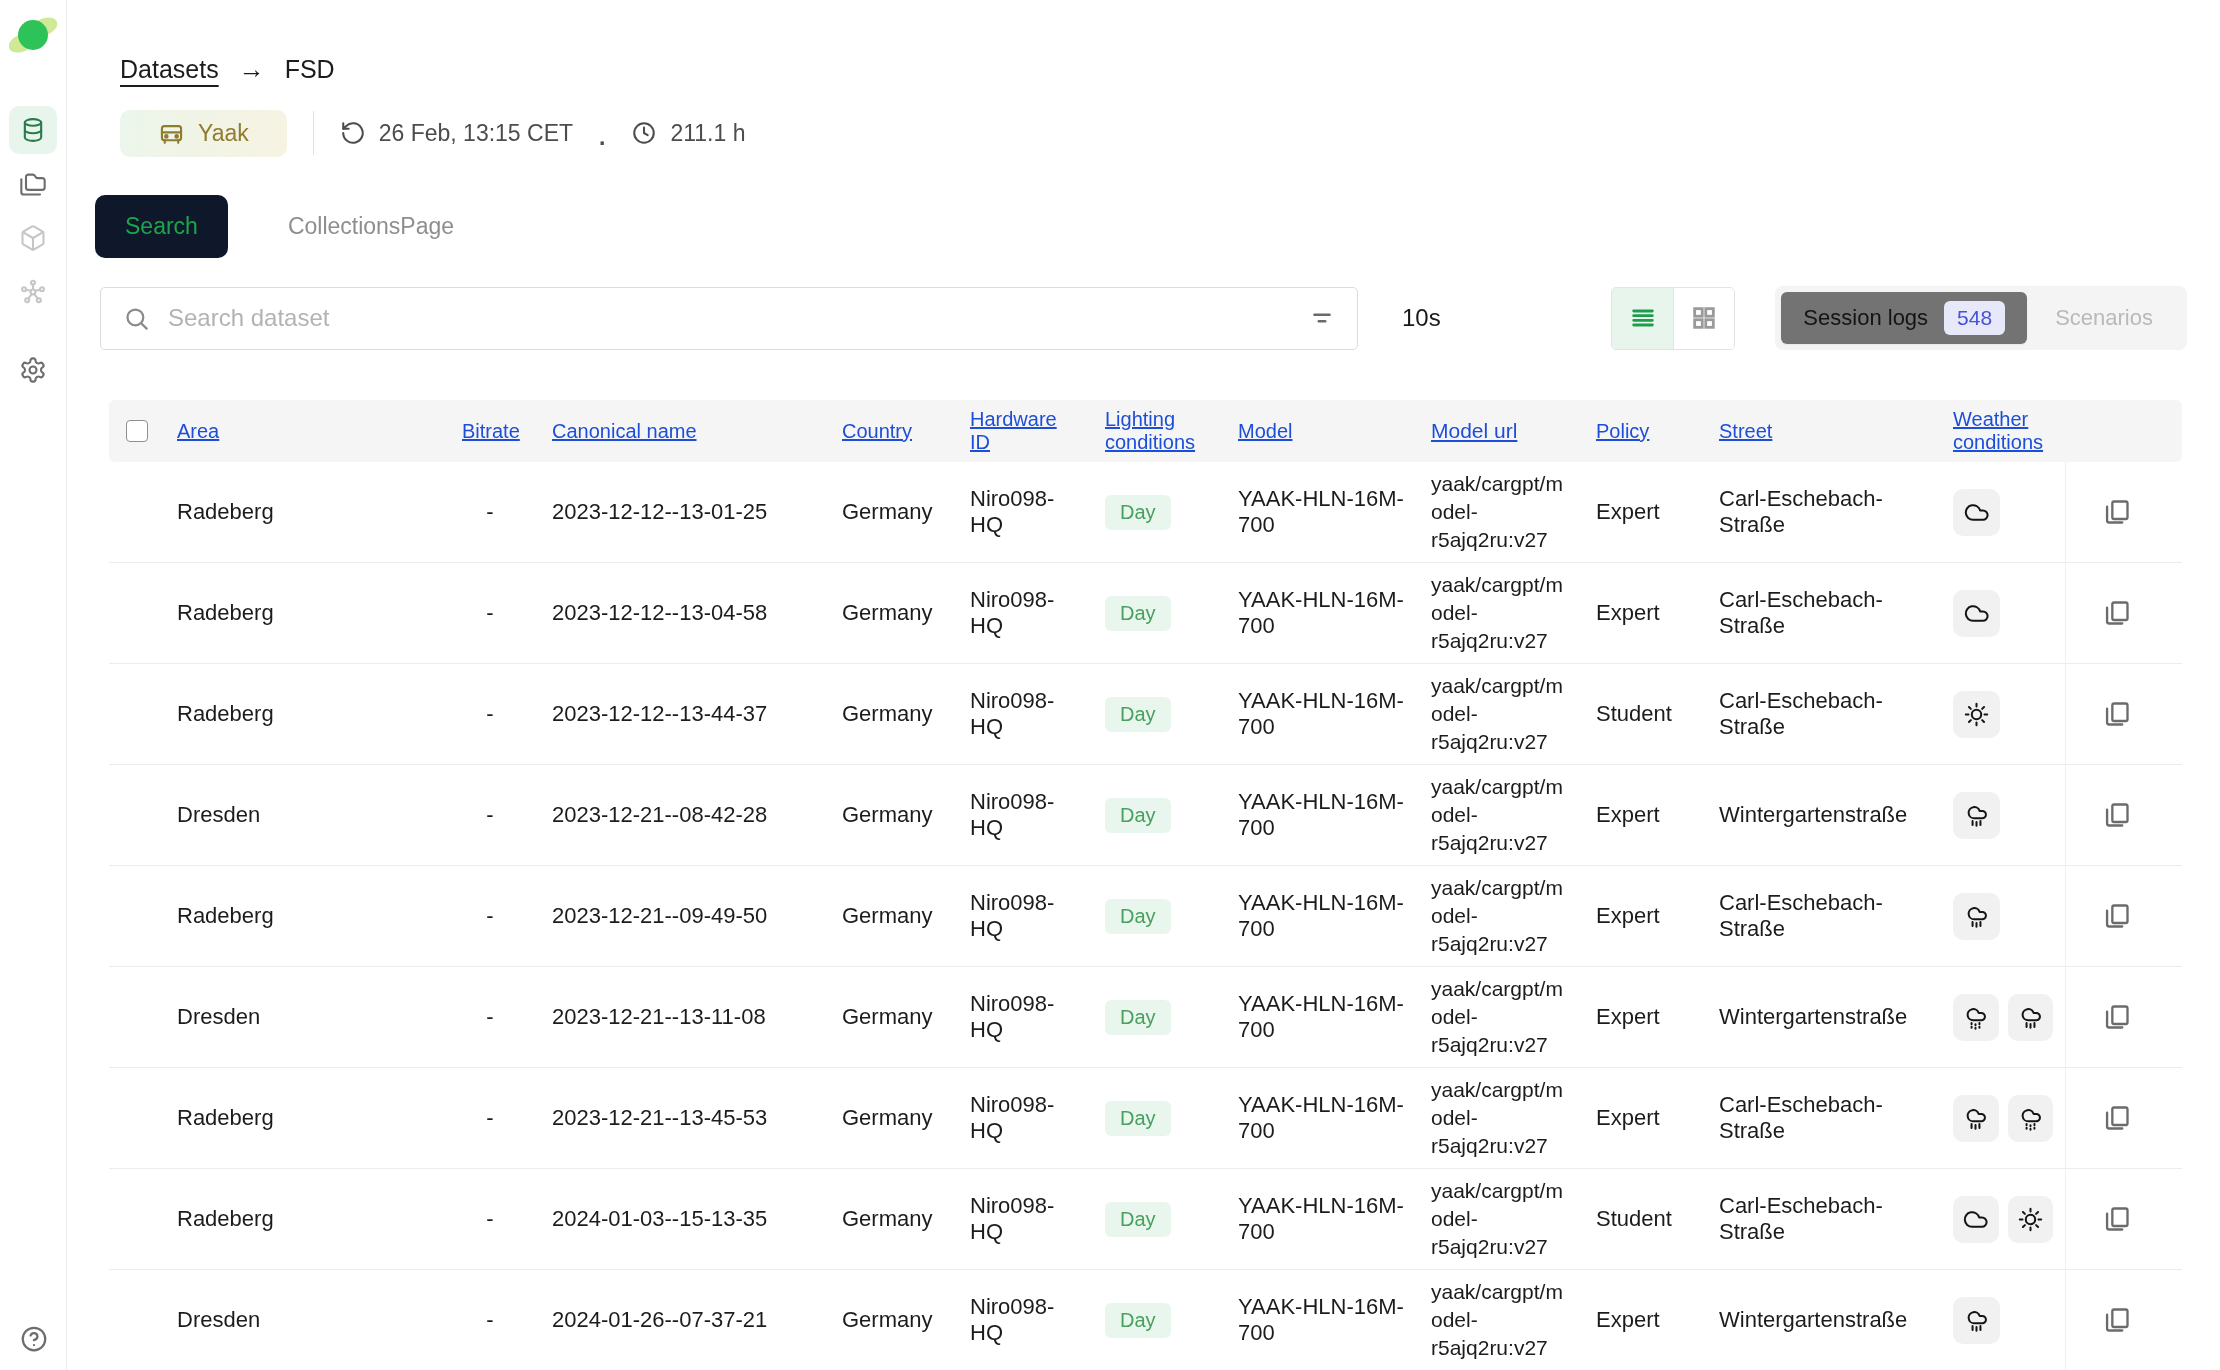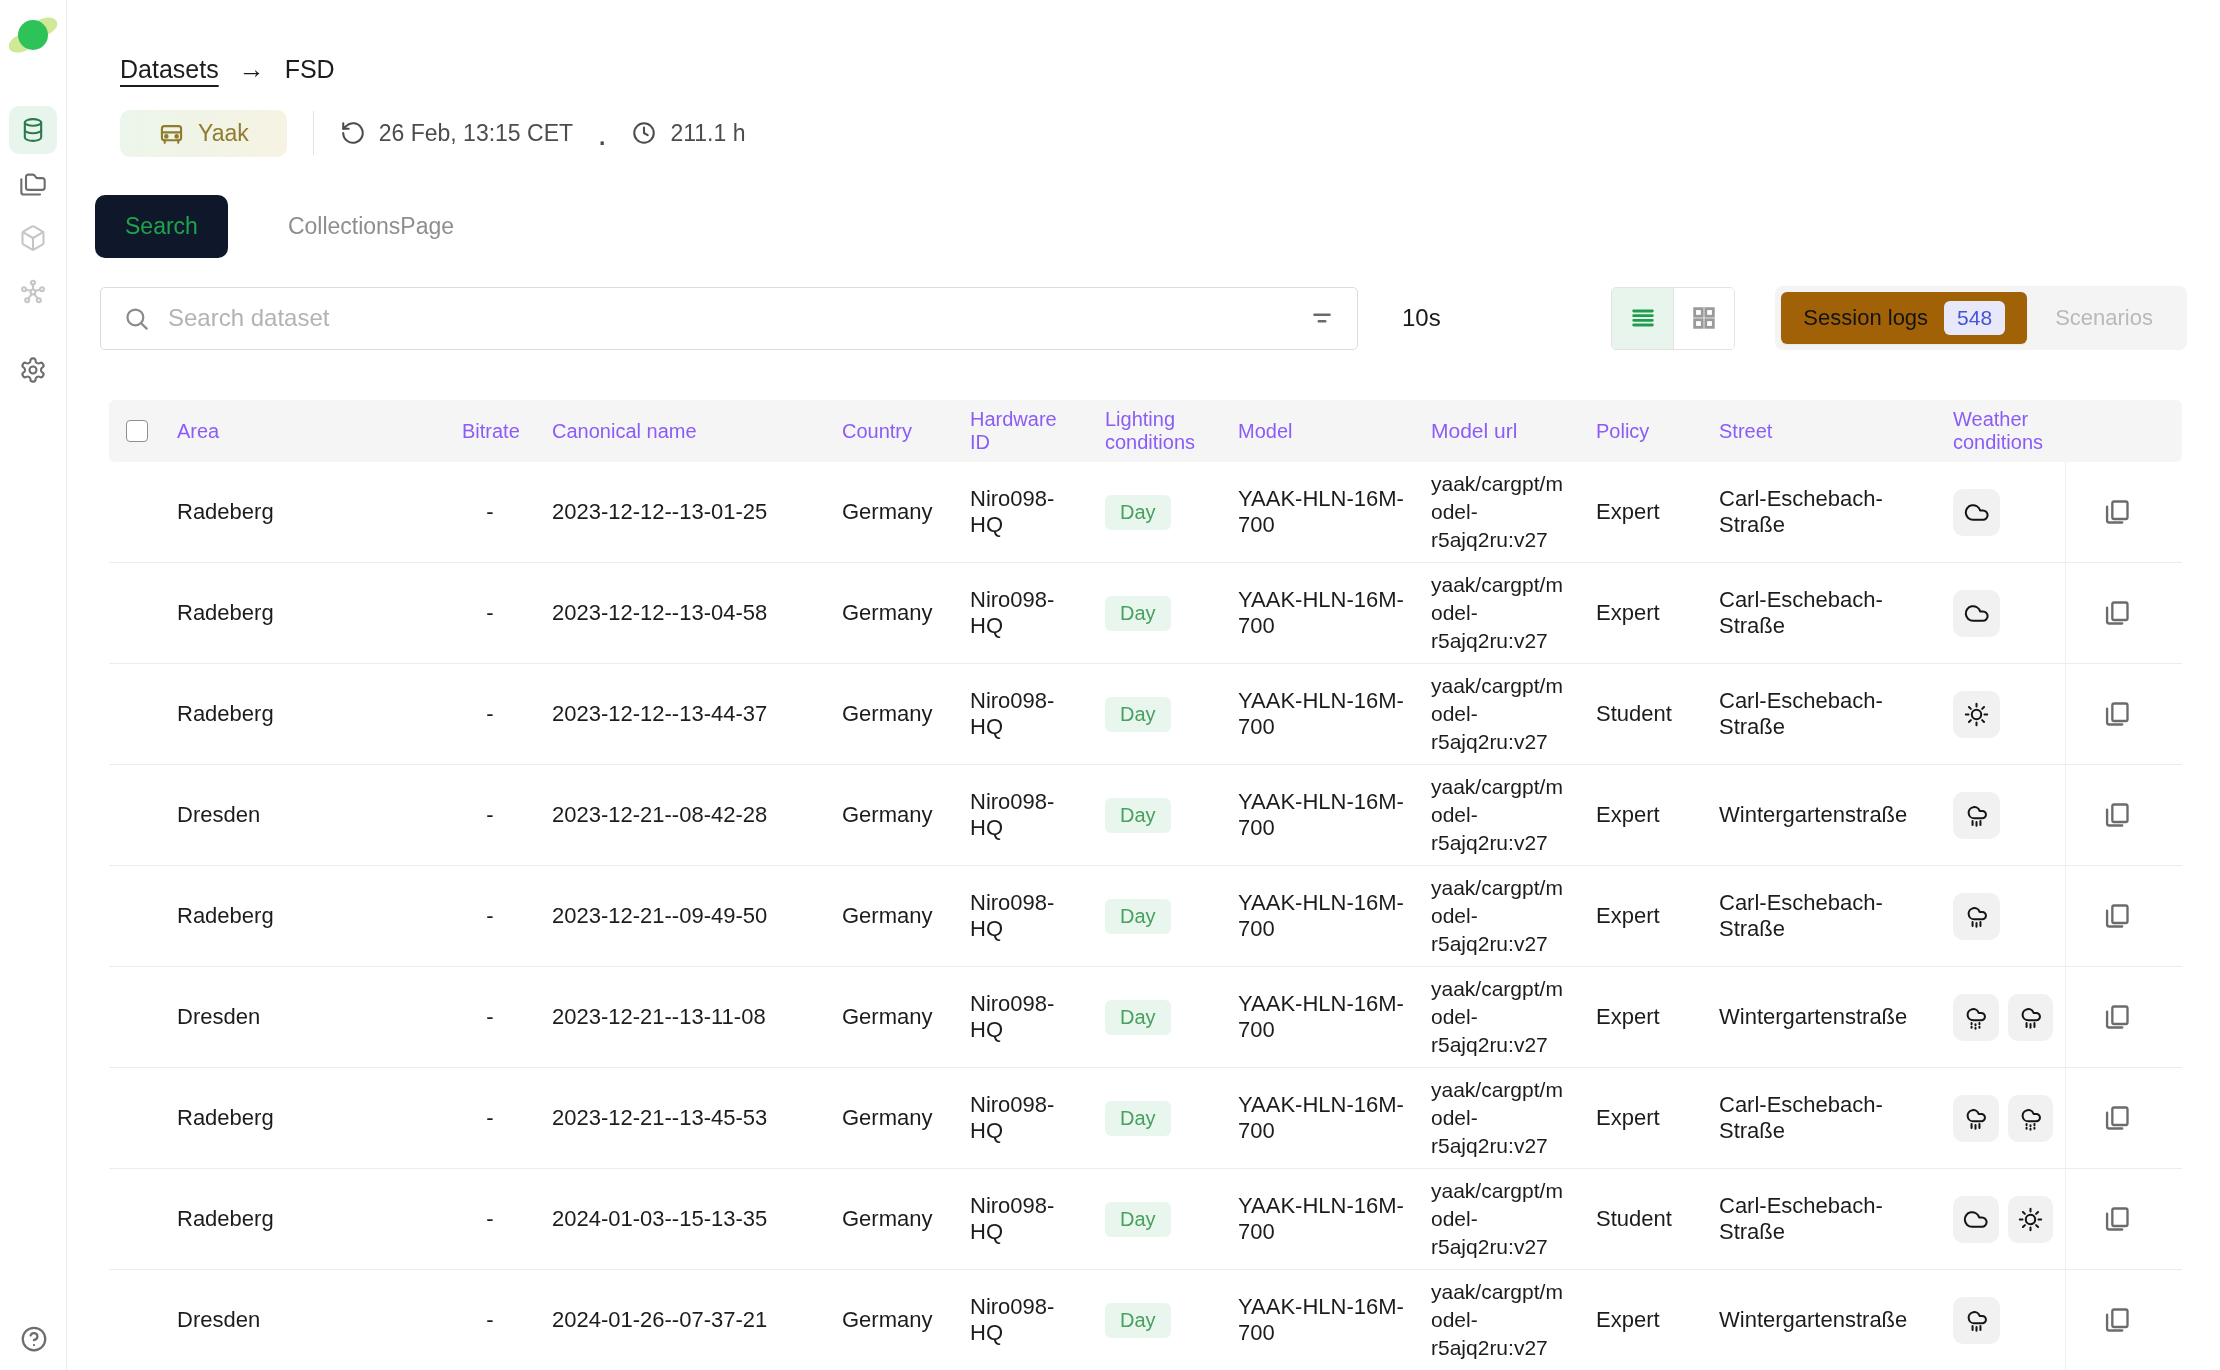--- a/index.html
+++ b/index.html
@@ -56,28 +56,28 @@
   .flex-sp { flex:1; }
   .view-toggle { display:flex; border:1px solid #e3e3e3; border-radius:5px; overflow:hidden; }
   .vt-cell { width:61px; height:61px; display:grid; place-items:center; background:#fff; cursor:pointer; }
   .vt-cell + .vt-cell { border-left:1px solid #e3e3e3; }
   .vt-cell.active { background:#e7f5ec; }
   .vt-cell svg { width:28px; height:28px; fill:none; stroke-width:2.4; stroke-linecap:round; }
   .vt-list { stroke:#1f9d4d; }
   .vt-grid { stroke:#9a9a9a; }
   .segmented { margin-left:40px; background:#f4f4f4; border-radius:8px; padding:6px; display:flex; align-items:center; }
   .segment { display:flex; align-items:center; gap:16px; font-size:22px; cursor:pointer; height:52px; padding:0 22px; }
-  .segment.active { background:#a16207; border-radius:6px; font-weight:500; color:#141414; box-shadow:0 1px 2px rgba(0,0,0,.05); }
+  .segment.active { background:#737373; border-radius:6px; font-weight:500; color:#141414; box-shadow:0 1px 2px rgba(0,0,0,.05); }
   .segment.inactive { color:#b9b9b9; padding:0 28px; }
   .count-badge { background:#e7e9fb; color:#4752d5; border-radius:6px; padding:5px 13px; font-size:21px; font-weight:500; }
 
   
   .table { margin:50px 0 0 42px; width:2073px; }
   .thead { display:flex; align-items:center; background:#f5f5f5; border-radius:6px; min-height:60px;
-           color:#8b5cf6; font-size:20px; }
+           color:#1d4ed8; font-size:20px;text-decoration:underline; }
   .trow { display:flex; align-items:center; min-height:84px; border-bottom:1px solid #ececec; font-size:22px; cursor:pointer; }
   .cell { padding:8px 12px 8px 12px; }
   .c-check   { width:56px;  display:flex; justify-content:center; padding:0; }
   .c-area    { width:285px; }
   .c-bitrate { width:90px;  text-align:center; padding-right:22px; }
   .c-canon   { width:290px; }
   .c-country { width:128px; }
   .c-hw      { width:135px; padding-right:16px; }
   .c-light   { width:133px; }
   .c-model   { width:193px; }

